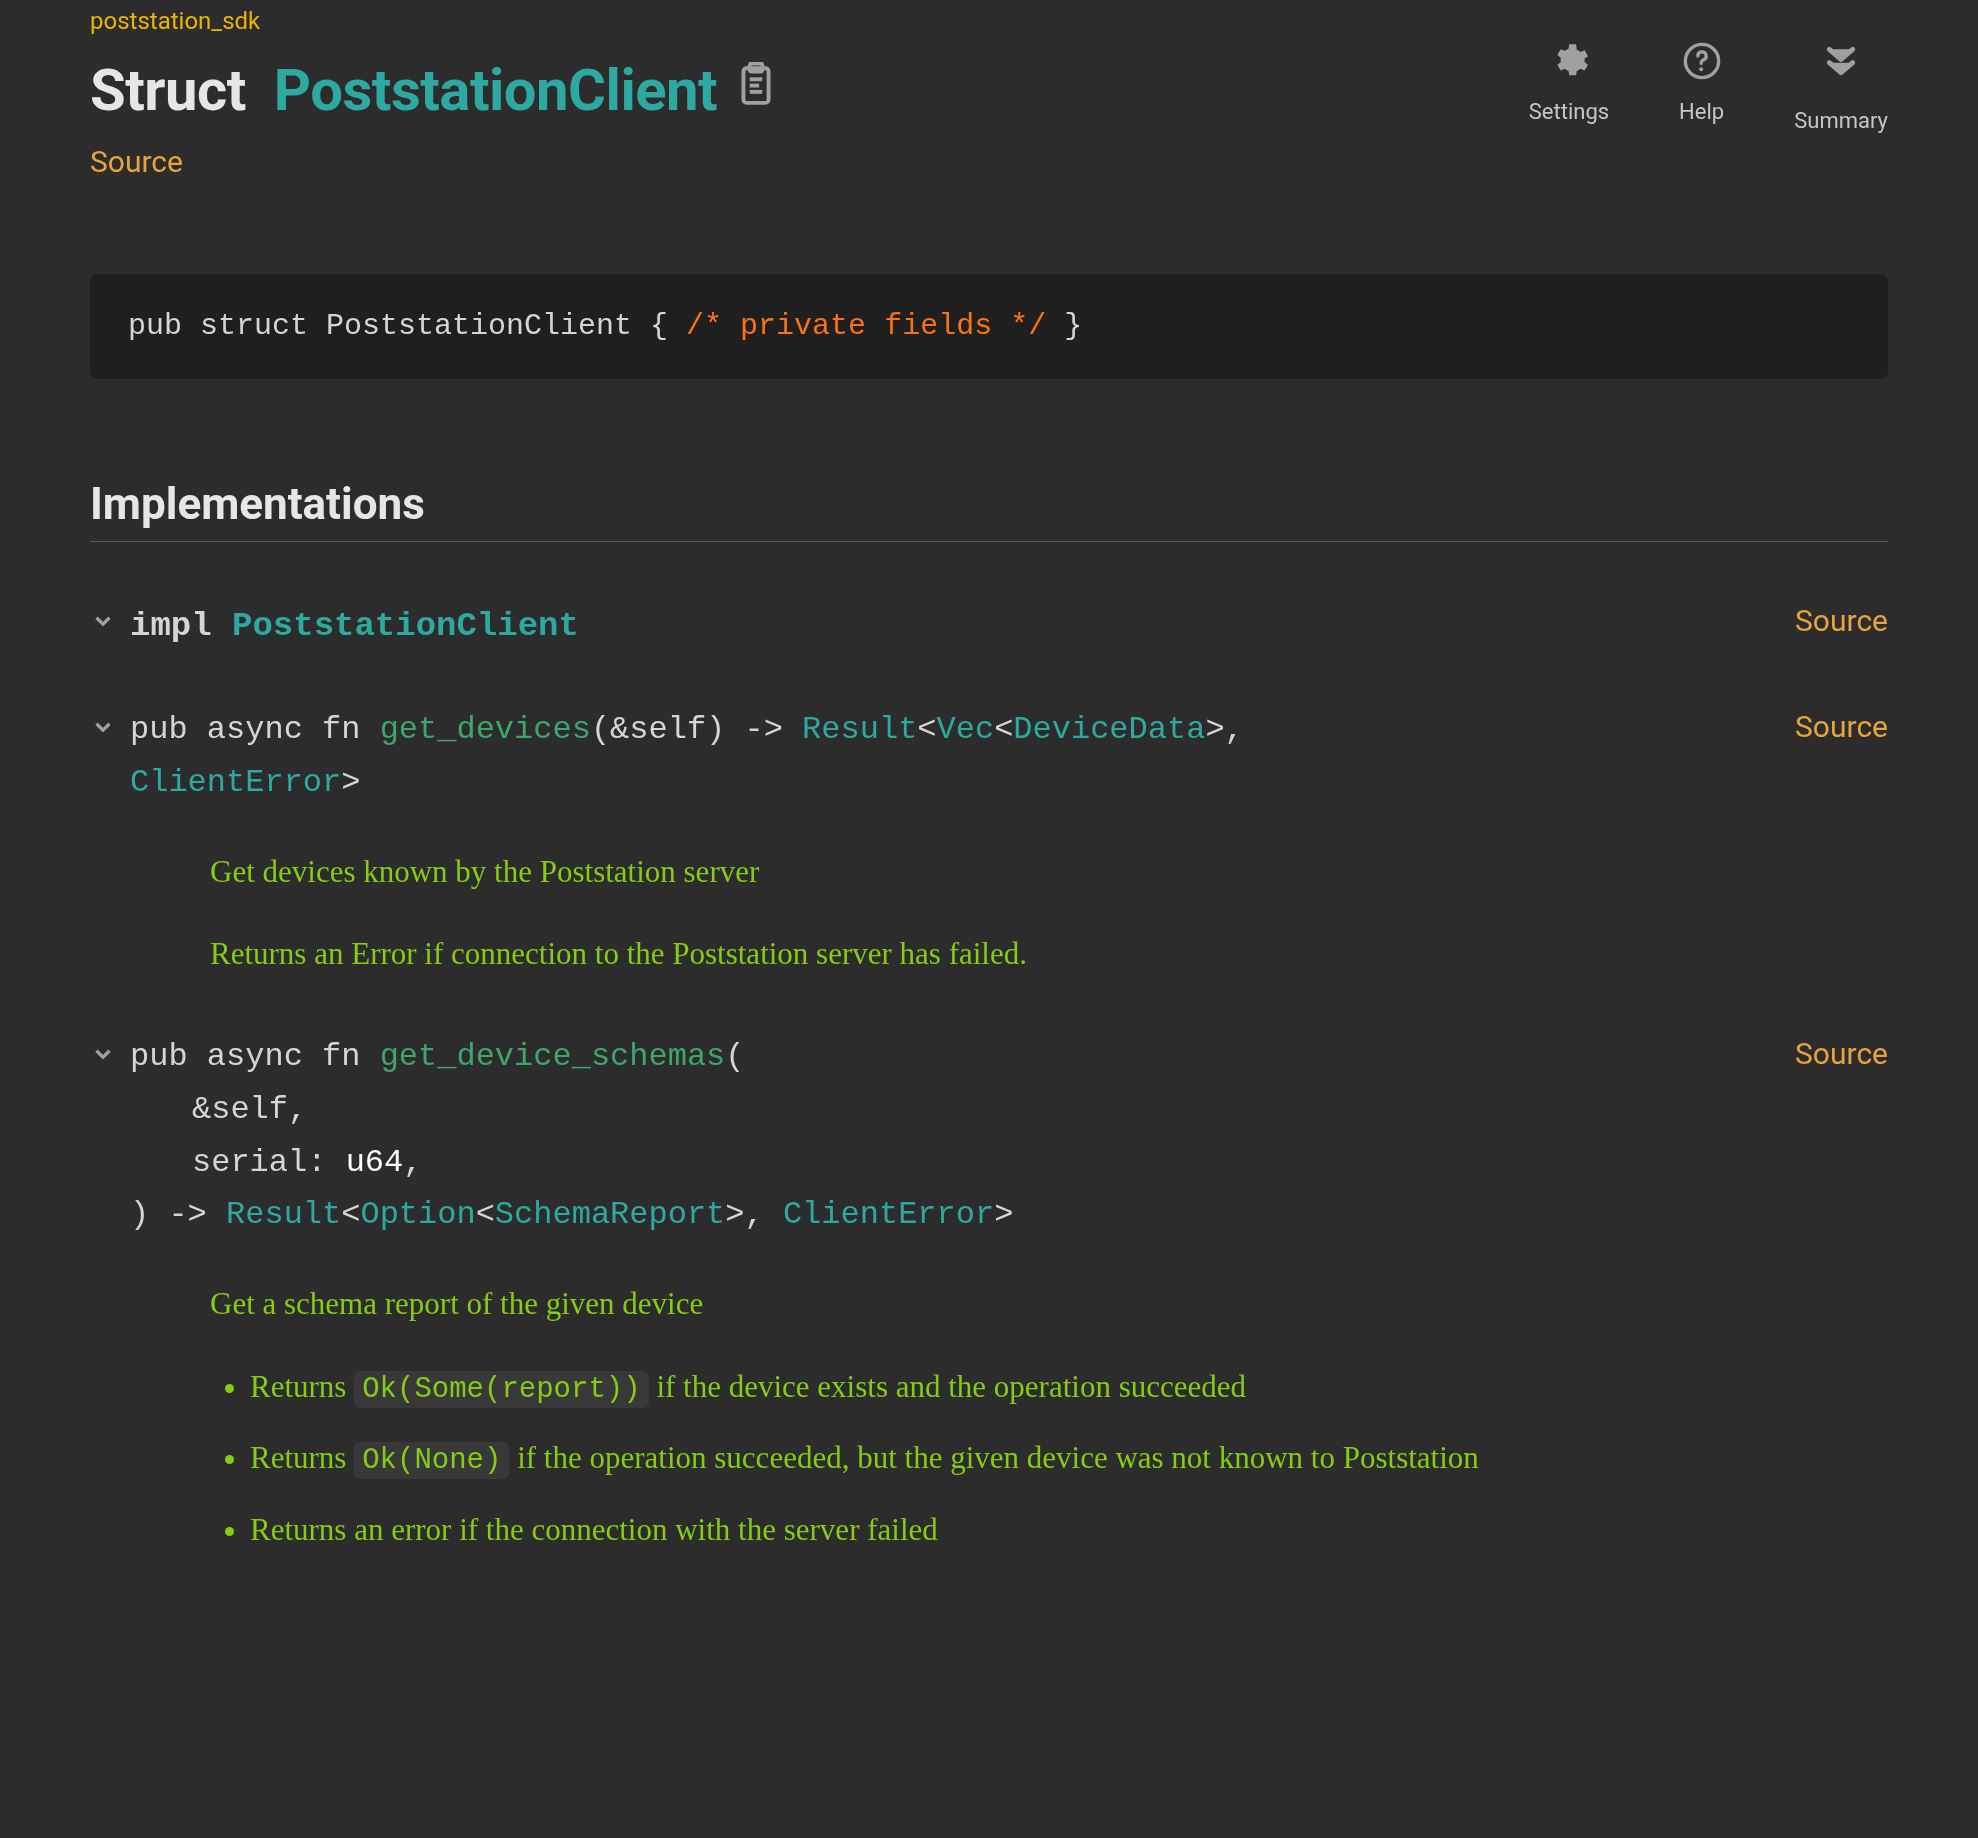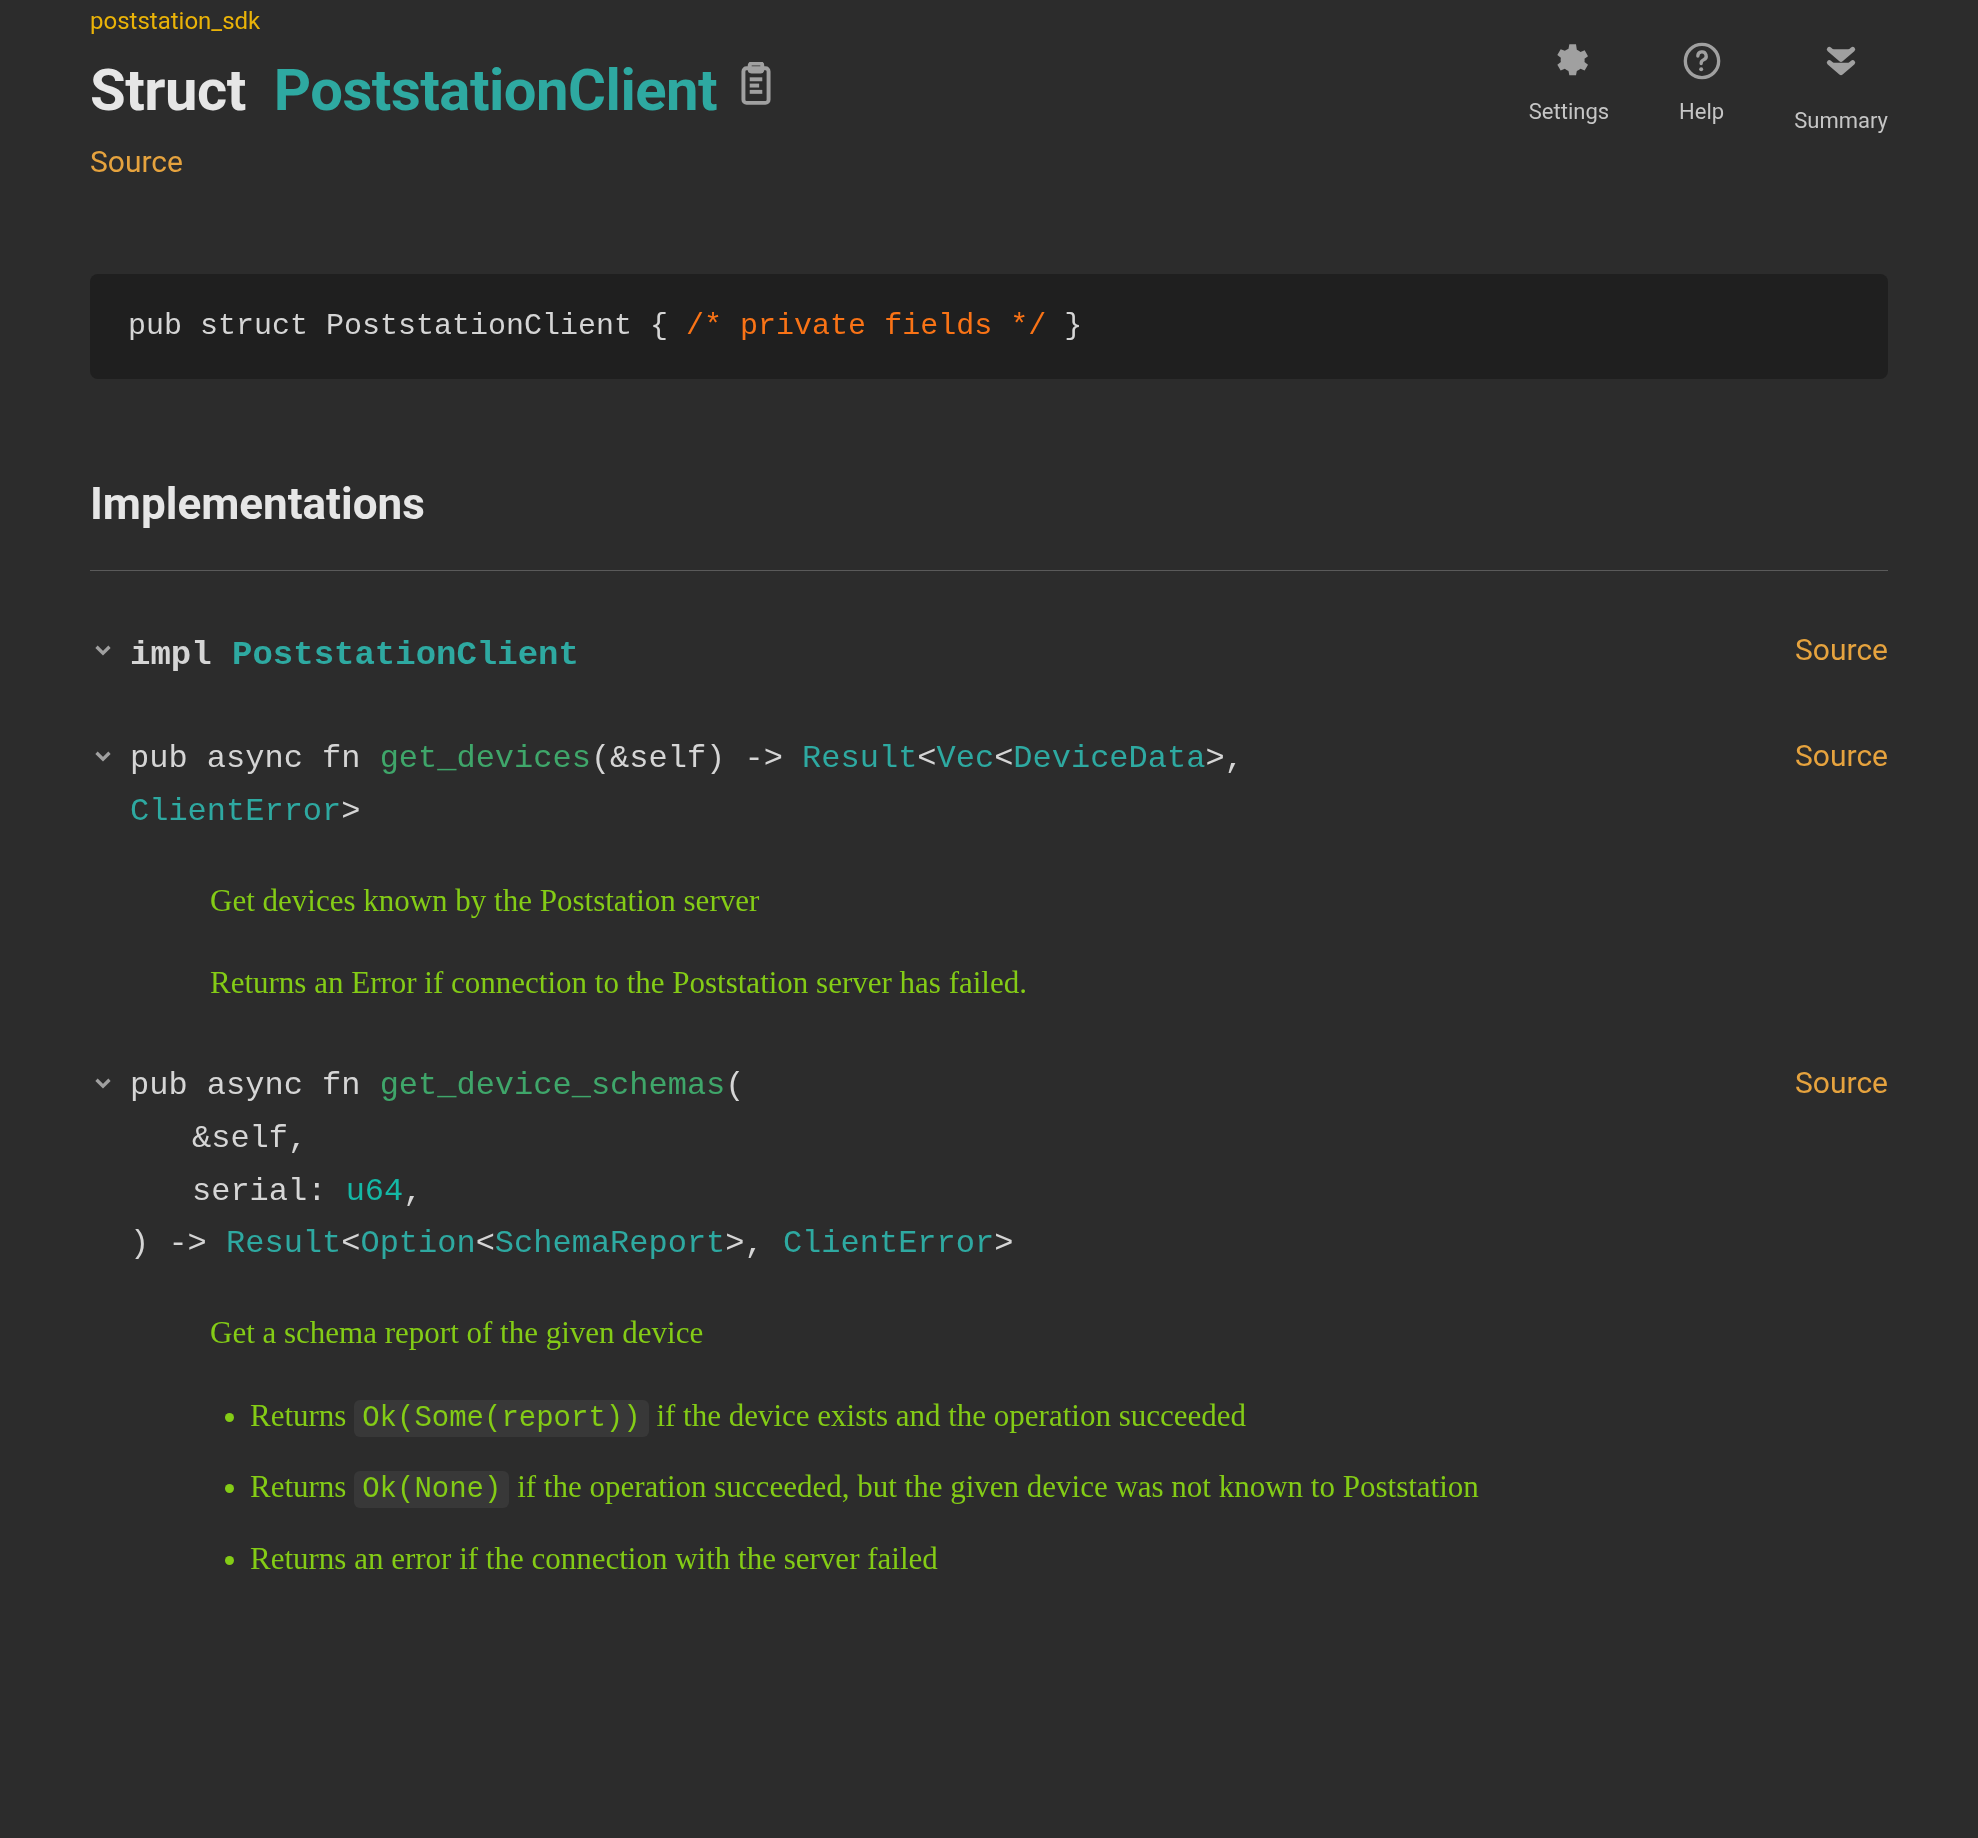--- a/index.html
+++ b/index.html
@@ -8,21 +8,21 @@
     color: #d5d5d5;
     font-family: -apple-system, BlinkMacSystemFont, "Segoe UI", Roboto, "Helvetica Neue", sans-serif;
     font-size: 28px;
     line-height: 1.5;
   }
   body { width: 1978px; min-height: 1838px; padding: 0 90px; }
   a { text-decoration: none; }
   .orange { color: #e6a33e; }
   .teal { color: #2ea9a1; }
   .green { color: #3fa66a; }
-  .prim { color: #14b8a6; }
+  .prim { color: #ffffff; }
 
   
   .crate-link { display: block; margin-top: 3px; font-size: 24px; color: #eab308; }
   .page-title-row { display: flex; align-items: center; justify-content: space-between; margin-top: 4px; }
   .page-title { display: flex; align-items: center; gap: 20px; }
   .page-title h1 { font-size: 58px; font-weight: 700; color: #e6e6e6; letter-spacing: -0.5px; }
   .page-title h1 .teal { font-weight: 700; }
   .copy-icon { width: 38px; height: 44px; stroke: #a0a0a0; fill: none; stroke-width: 2.5; }
   .source-link { display: block; font-size: 30px; color: #e6a33e; margin-top: 2px; }
 
@@ -43,21 +43,21 @@
     overflow-x: auto;
   }
   .codeblock .comment { color: #f97316; }
 
   
   .section-heading {
     font-size: 44px;
     font-weight: 700;
     color: #e6e6e6;
     margin-top: 92px;
-    padding-bottom: 33px;
+    padding-bottom: 4px;
     border-bottom: 1px solid #5a5a5a;
   }
 
   
   .impl-block { margin-top: 56px; position: relative; }
   .impl-head, .method-head { display: flex; align-items: flex-start; }
   .toggle {
     width: 34px; flex-shrink: 0; margin-top: 6px; margin-right: 6px;
   }
   .toggle svg { width: 26px; height: 26px; stroke: #a0a0a0; stroke-width: 3; fill: none; }

